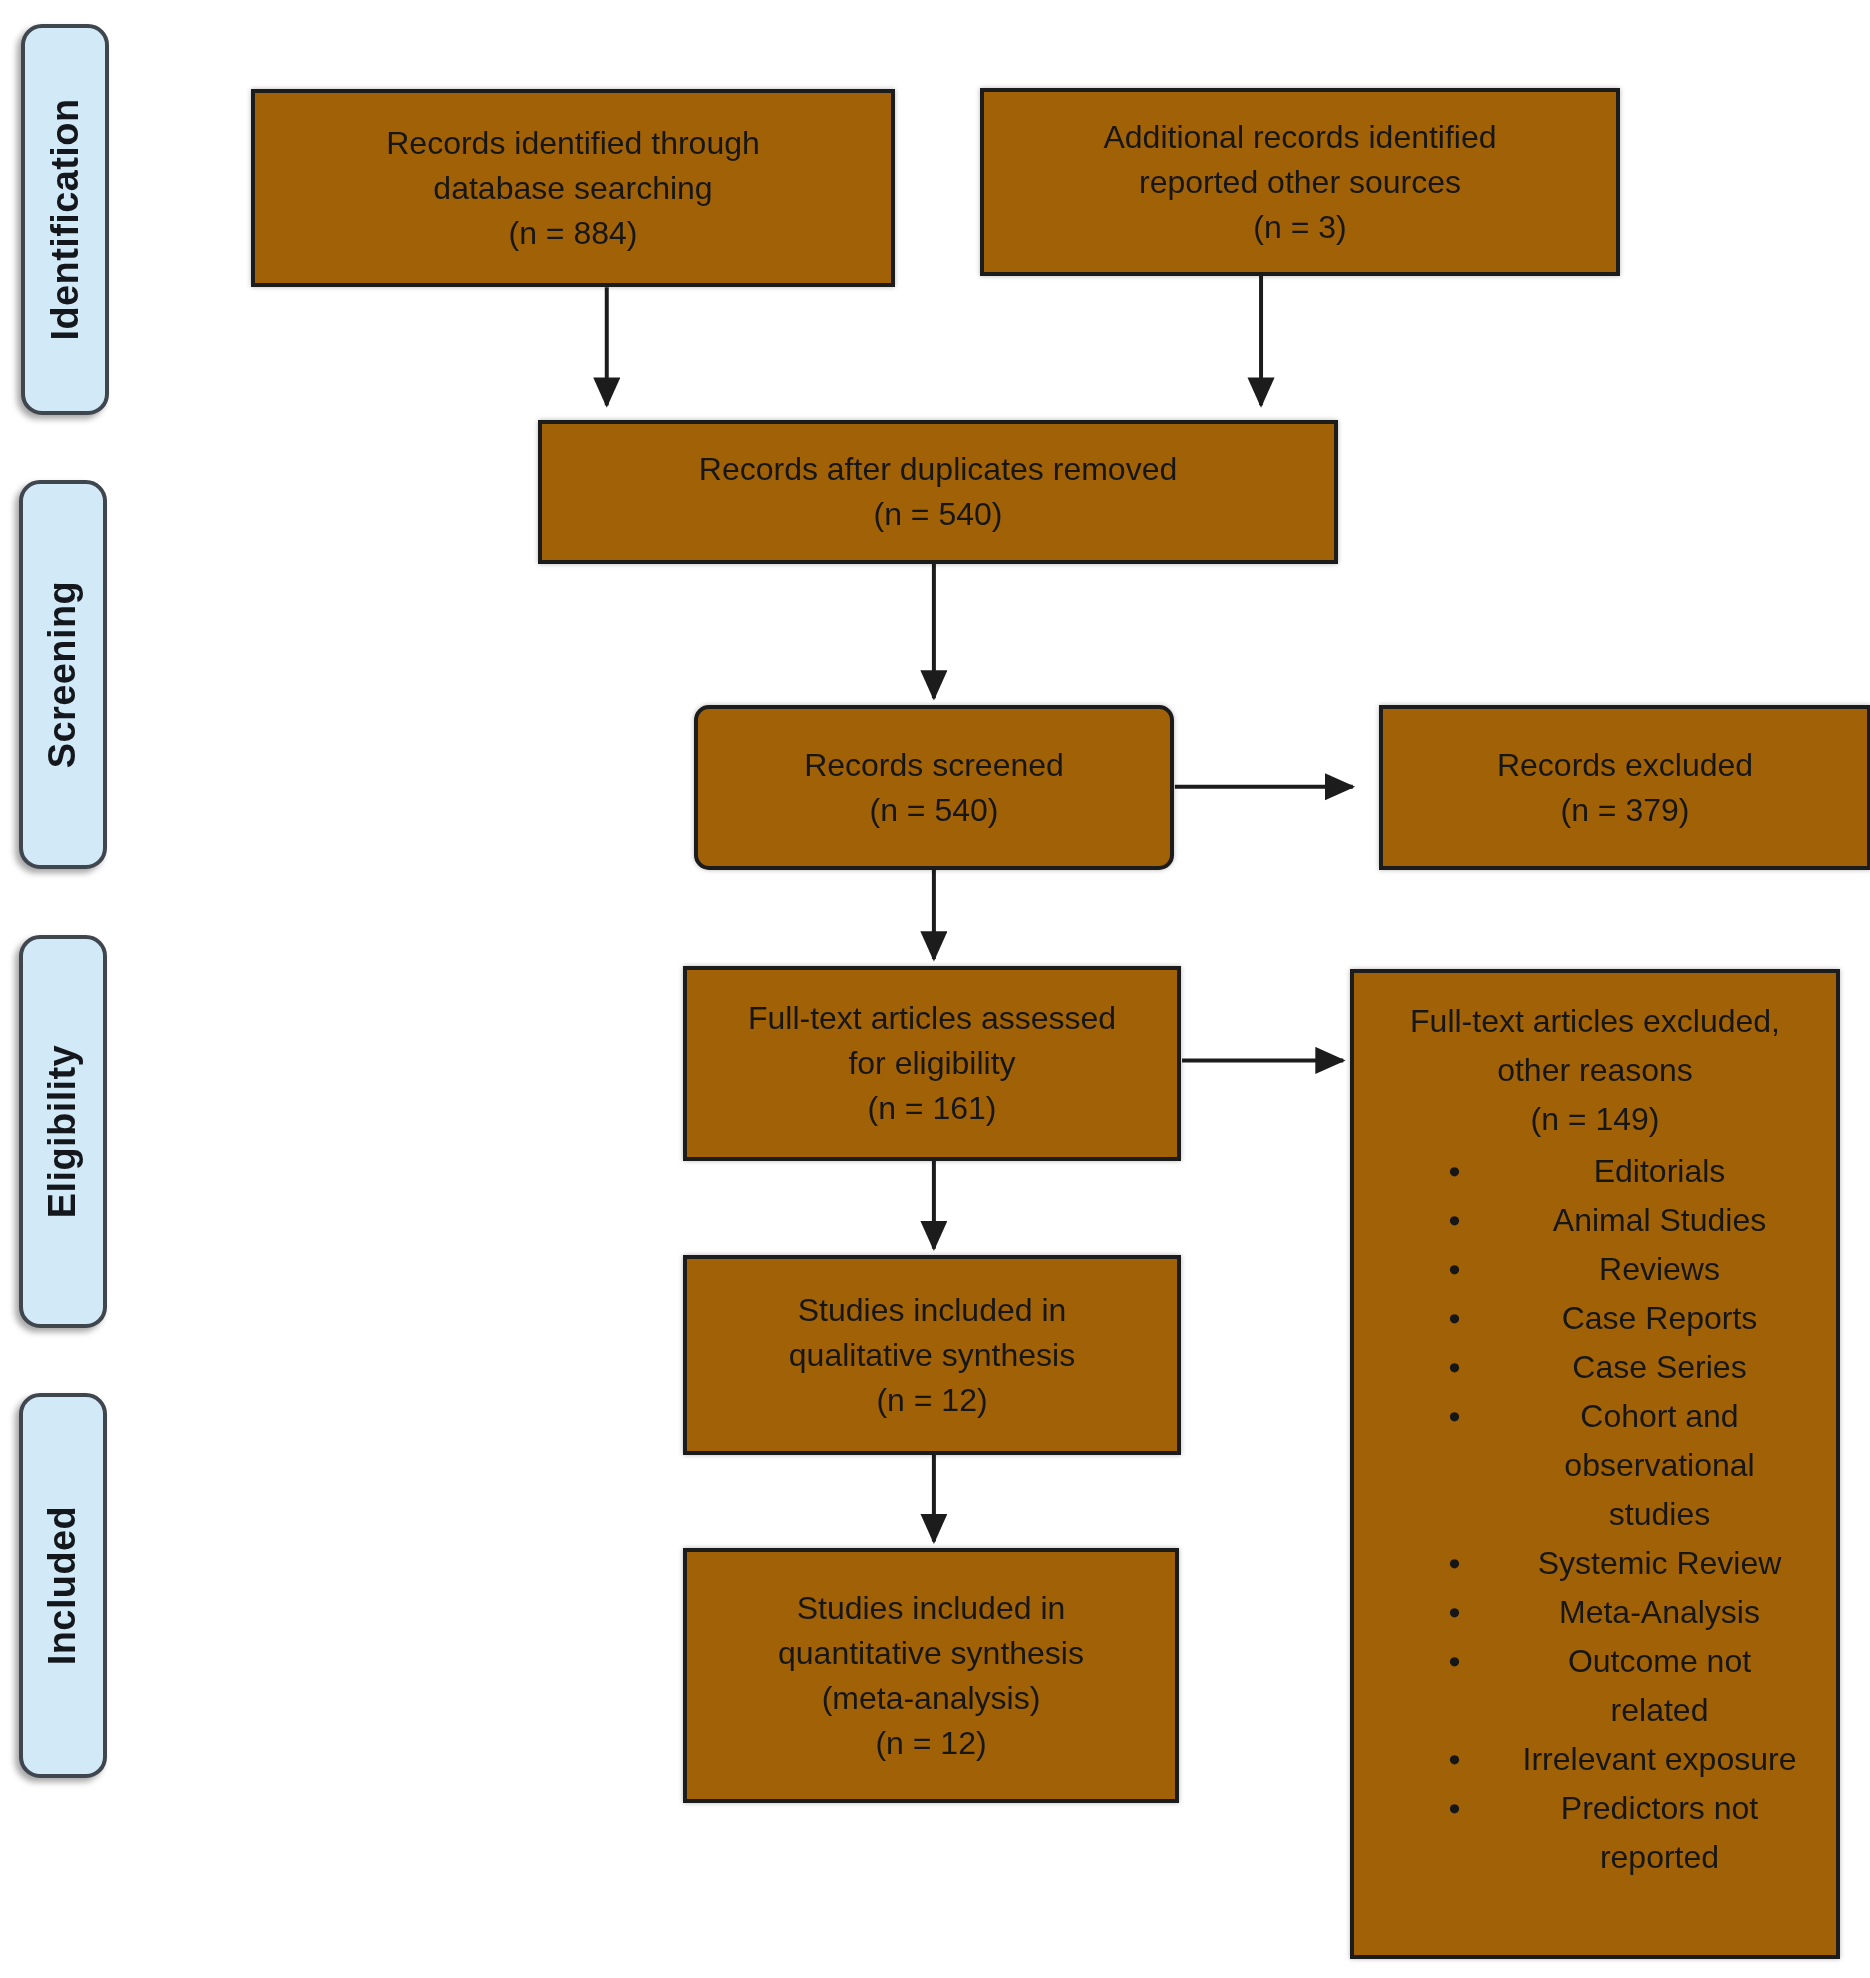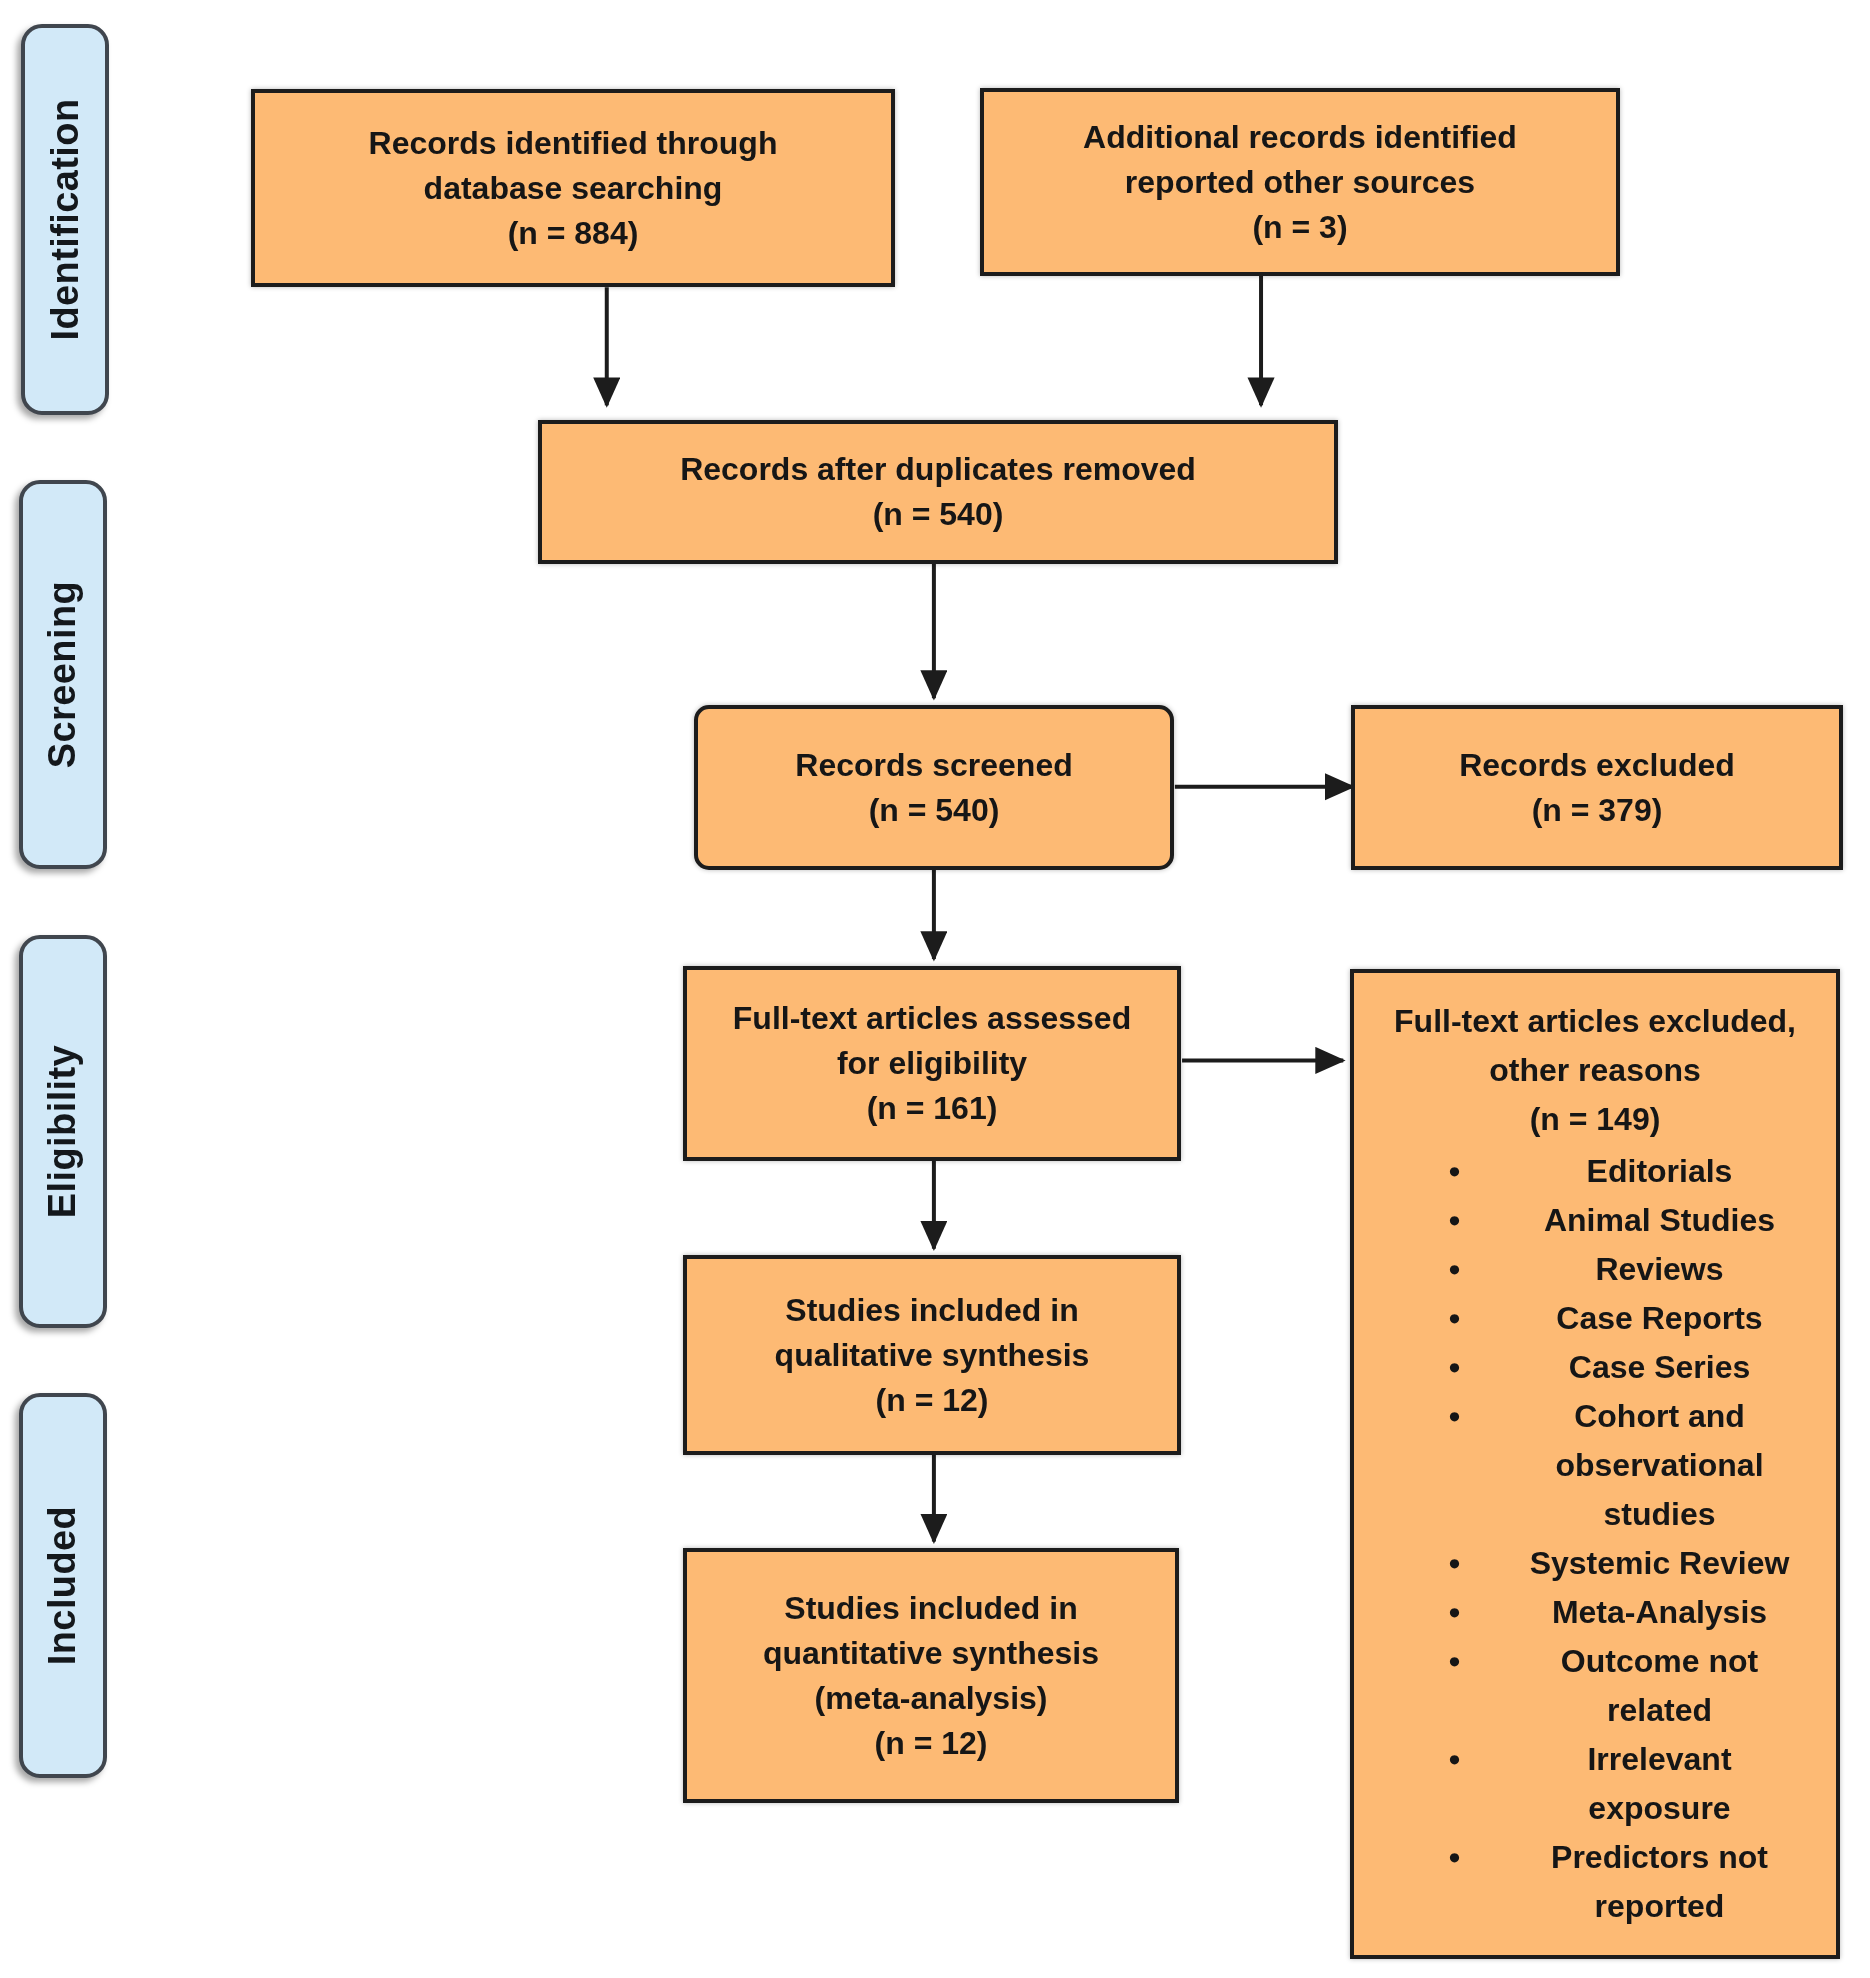--- a/index.html
+++ b/index.html
@@ -37,31 +37,31 @@
     transform: rotate(-90deg);
     white-space: nowrap;
     font-size: 38px;
     font-weight: 700;
     letter-spacing: 0.4px;
     color: #14181c;
   }
   
   .box {
     position: absolute;
-    background: #fdba74;
+    background: #a16207;
     border: 4.8px solid #1c1c1c;
     box-shadow: 0 0 4.8px rgba(0,0,0,0.28);
     box-sizing: border-box;
     display: flex;
     flex-direction: column;
     justify-content: center;
     align-items: center;
     text-align: center;
     font-size: 32px;
-    font-weight: 700;
+    font-weight: 400;
     line-height: 45px;
   }
   .box .label, .box .count {
     white-space: pre-line;
   }
   .box.reasons-box {
     justify-content: flex-start;
     padding-top: 24px;
     line-height: 49px;
   }
@@ -135,21 +135,21 @@
   <div class="box" style="left:538px; top:420px; width:800px; height:144px;">
     <div class="label">Records after duplicates removed</div>
     <div class="count">(n = 540)</div>
   </div>
 
   <div class="box" style="left:694px; top:705px; width:480px; height:165px;border-radius:15px;">
     <div class="label">Records screened</div>
     <div class="count">(n = 540)</div>
   </div>
 
-  <div class="box" style="left:1351px; top:705px; width:492px; height:165px;">
+  <div class="box" style="left:1379px; top:705px; width:492px; height:165px;">
     <div class="label">Records excluded</div>
     <div class="count">(n = 379)</div>
   </div>
 
   <div class="box" style="left:683px; top:966px; width:498px; height:195px;">
     <div class="label">Full-text articles assessed
 for eligibility</div>
     <div class="count">(n = 161)</div>
   </div>
 

